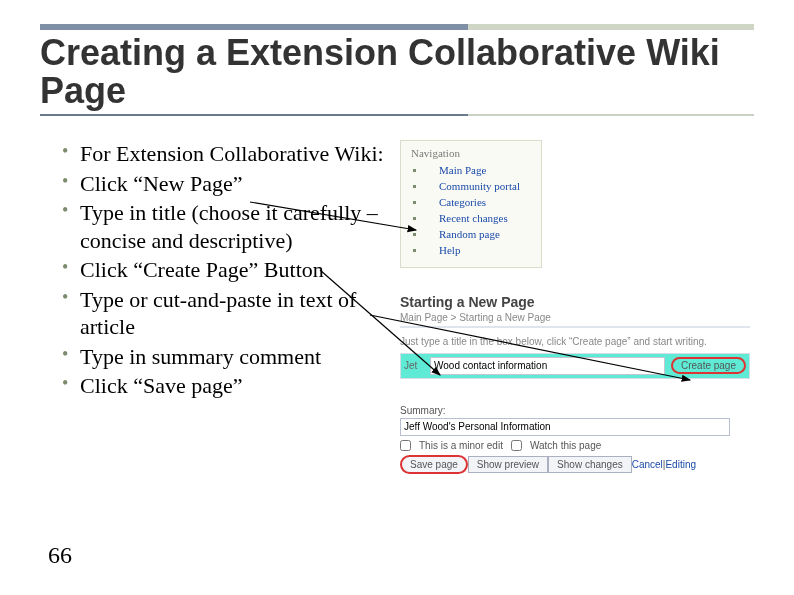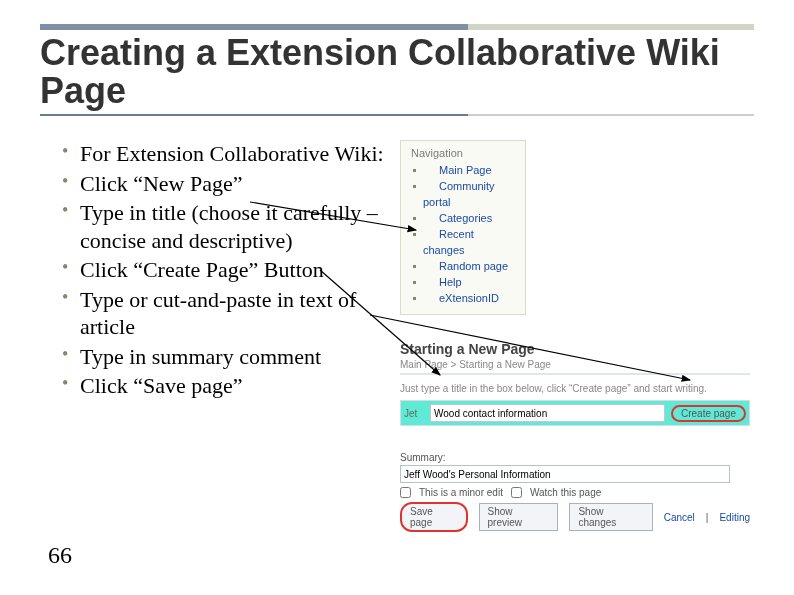--- a/index.html
+++ b/index.html
@@ -34,21 +34,21 @@
   .searchrow { background: #5eead4; border: 1px solid #d6dbe6; padding: 3px; display: flex; align-items: center; gap: 6px; }
   .searchrow .label { font-size: 10px; color: #666; width: 20px; }
   .searchrow input { flex: 1; font-size: 10px; height: 18px; border: 1px solid #c0c6d4; padding: 0 3px; }
   .cp-circle { border: 2px solid #d33; border-radius: 12px; font-size: 10px; padding: 1px 8px; color: #555; white-space: nowrap; }
 
   .summary-box { margin-top: 26px; font-size: 10px; color: #555; }
   .summary-label { font-size: 10px; margin-bottom: 2px; }
   .summary-input { width: 330px; height: 18px; border: 1px solid #b8bfd0; font-size: 10px; padding: 0 3px; display: block; }
   .checks { margin: 4px 0; display: flex; gap: 8px; font-size: 10px; }
   .checks input { width: 11px; height: 11px; }
-  .btnrow { display: flex; align-items: center; gap: 11px; font-size: 10px; }
+  .btnrow { display: flex; align-items: center; gap: 0; font-size: 10px; }
   .fakebtn { border: 1px solid #aab0c0; background: #f2f4f8; padding: 2px 8px; font-size: 10px; }
   .fakebtn.save { border: 2px solid #d33; border-radius: 12px; }
   .linkish { color: #1a4aa8; }
 
   
   .arrows { position: absolute; top: 140px; left: 0; width: 794px; height: 420px; pointer-events: none; }
   .arrows line { stroke: #000; stroke-width: 1.2; }
 </style>
 </head>
 <body>
@@ -71,30 +71,29 @@
       <li>Type in title (choose it carefully – concise and descriptive)</li>
       <li>Click “Create Page” Button</li>
       <li>Type or cut-and-paste in text of article</li>
       <li>Type in summary comment</li>
       <li>Click “Save page”</li>
     </ul>
   </div>
 
   <div class="shots">
 
-    <div class="nav-box" style="width:126px;">
+    <div class="nav-box" style="width:142px;font-family:Liberation Serif, serif;">
       <div class="nav-title">Navigation</div>
       <ul class="nav-list">
         <li><a>Main Page</a></li>
         <li><a>Community portal</a></li>
         <li><a>Categories</a></li>
         <li><a>Recent changes</a></li>
         <li><a>Random page</a></li>
         <li><a>Help</a></li>
-        <li><a>eXtensionID</a></li>
       </ul>
     </div>
 
     <div class="start-box">
       <div class="start-title">Starting a New Page</div>
       <div class="crumb">Main Page &gt; Starting a New Page</div>
       <div class="divider"></div>
       <div class="instr">Just type a title in the box below, click “Create page” and start writing.</div>
       <div class="searchrow">
         <span class="label">Jet</span>

